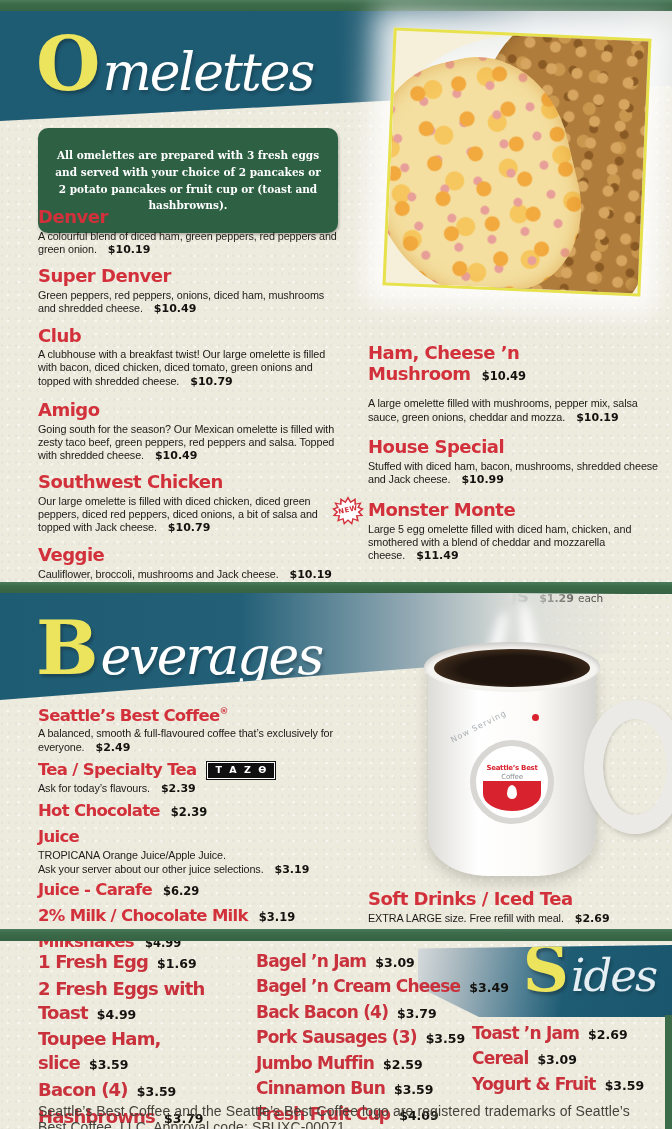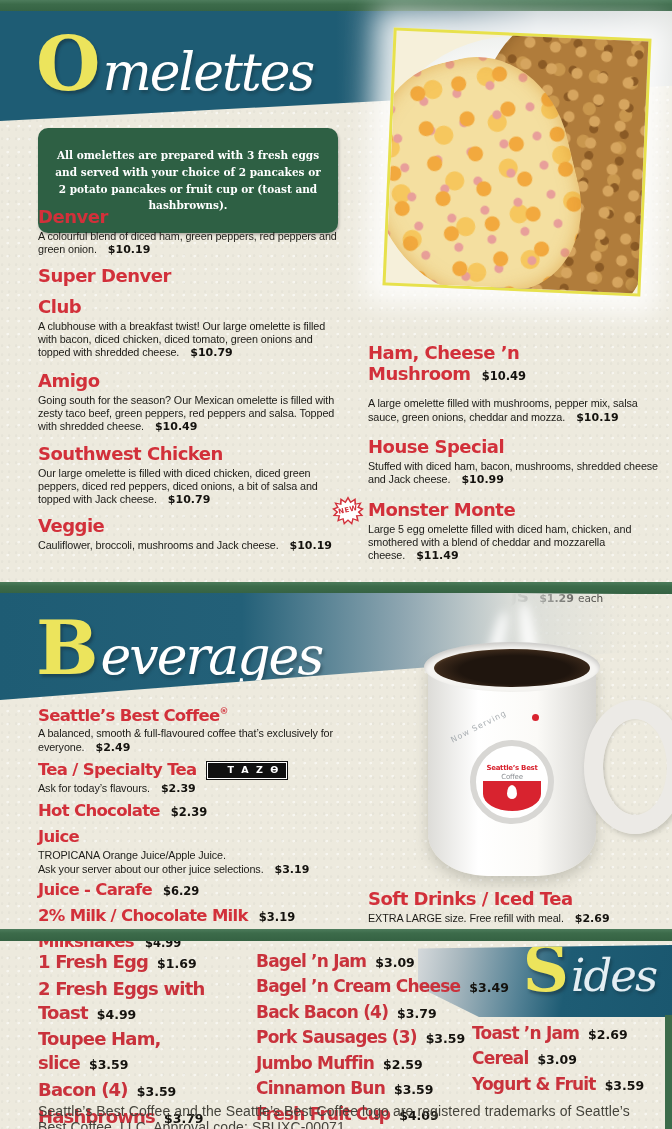--- a/index.html
+++ b/index.html
@@ -79,21 +79,21 @@
   .badge .star-in{position:absolute;inset:3px;background:#ffffff;
     clip-path:polygon(50% 0,59% 17%,74% 6%,75% 24%,93% 20%,85% 36%,100% 42%,87% 53%,98% 66%,80% 67%,84% 85%,67% 78%,63% 96%,50% 83%,37% 96%,33% 78%,16% 85%,20% 67%,2% 66%,13% 53%,0 42%,15% 36%,7% 20%,25% 24%,26% 6%,41% 17%);}
   .badge .badge-text{position:absolute;left:0;right:0;top:10px;text-align:center;transform:rotate(-12deg);
     font-size:7px;font-weight:bold;color:#d2303a;letter-spacing:0.5px;}
   
   .col-bev{left:38px;top:706px;width:334px;}
   .col-bev .item{margin-bottom:7px;}
   .col-bev .t{font-size:16.5px;letter-spacing:-0.7px;}
   .reg{font-size:9px;vertical-align:super;color:#d2303a;font-weight:bold;}
   .tazo{display:inline-block;background:#101010;color:#ffffff;font-size:9.5px;font-weight:bold;
-    letter-spacing:2px;padding:2px 6px 2px 20px;border:1px solid #ffffff;outline:1.5px solid #101010;
+    letter-spacing:2px;padding:2px 6px 2px 8px;border:1px solid #ffffff;outline:1.5px solid #101010;
     margin-left:10px;vertical-align:2px;}
   .softdrinks{position:absolute;left:368px;top:889px;width:300px;}
   
   .mug{position:absolute;left:414px;top:622px;width:250px;height:270px;}
   .steam{position:absolute;background:rgba(255,255,255,0.85);border-radius:50%;filter:blur(5px);}
   .steam1{left:76px;top:-12px;width:13px;height:72px;transform:rotate(14deg);}
   .steam2{left:108px;top:-20px;width:15px;height:86px;transform:rotate(-8deg);}
   .mug-body{position:absolute;left:14px;top:36px;width:168px;height:218px;
     background:linear-gradient(90deg,#dddcd8 0%,#ffffff 30%,#fbfaf7 65%,#d5d4d0 100%);
     border-radius:16px 16px 60px 60px / 12px 12px 42px 42px;
@@ -151,20 +151,21 @@
 
   <div class="note">All omelettes are prepared with 3 fresh eggs and served with your choice of 2 pancakes or 2 potato pancakes or fruit cup or (toast and hashbrowns).</div>
 
   <div class="col col-om-left">
     <div class="item">
       <div class="t">Denver</div>
       <div class="desc"><span>A colourful blend of diced ham, green peppers, red peppers and green onion.</span><span class="price">$10.19</span></div>
     </div>
     <div class="item">
       <div class="t">Super Denver</div>
+      <div class="desc"><span>Green peppers, red peppers, onions, diced ham, mushrooms and shredded cheese.</span><span class="price">$10.49</span></div>
     </div>
     <div class="item">
       <div class="t">Club</div>
       <div class="desc"><span>A clubhouse with a breakfast twist! Our large omelette is filled with bacon, diced chicken, diced tomato, green onions and topped with shredded cheese.</span><span class="price">$10.79</span></div>
     </div>
     <div class="item" style="margin-top:12px;">
       <div class="t">Amigo</div>
       <div class="desc"><span>Going south for the season? Our Mexican omelette is filled with zesty taco beef, green peppers, red peppers and salsa. Topped with shredded cheese.</span><span class="price">$10.49</span></div>
     </div>
     <div class="item">

